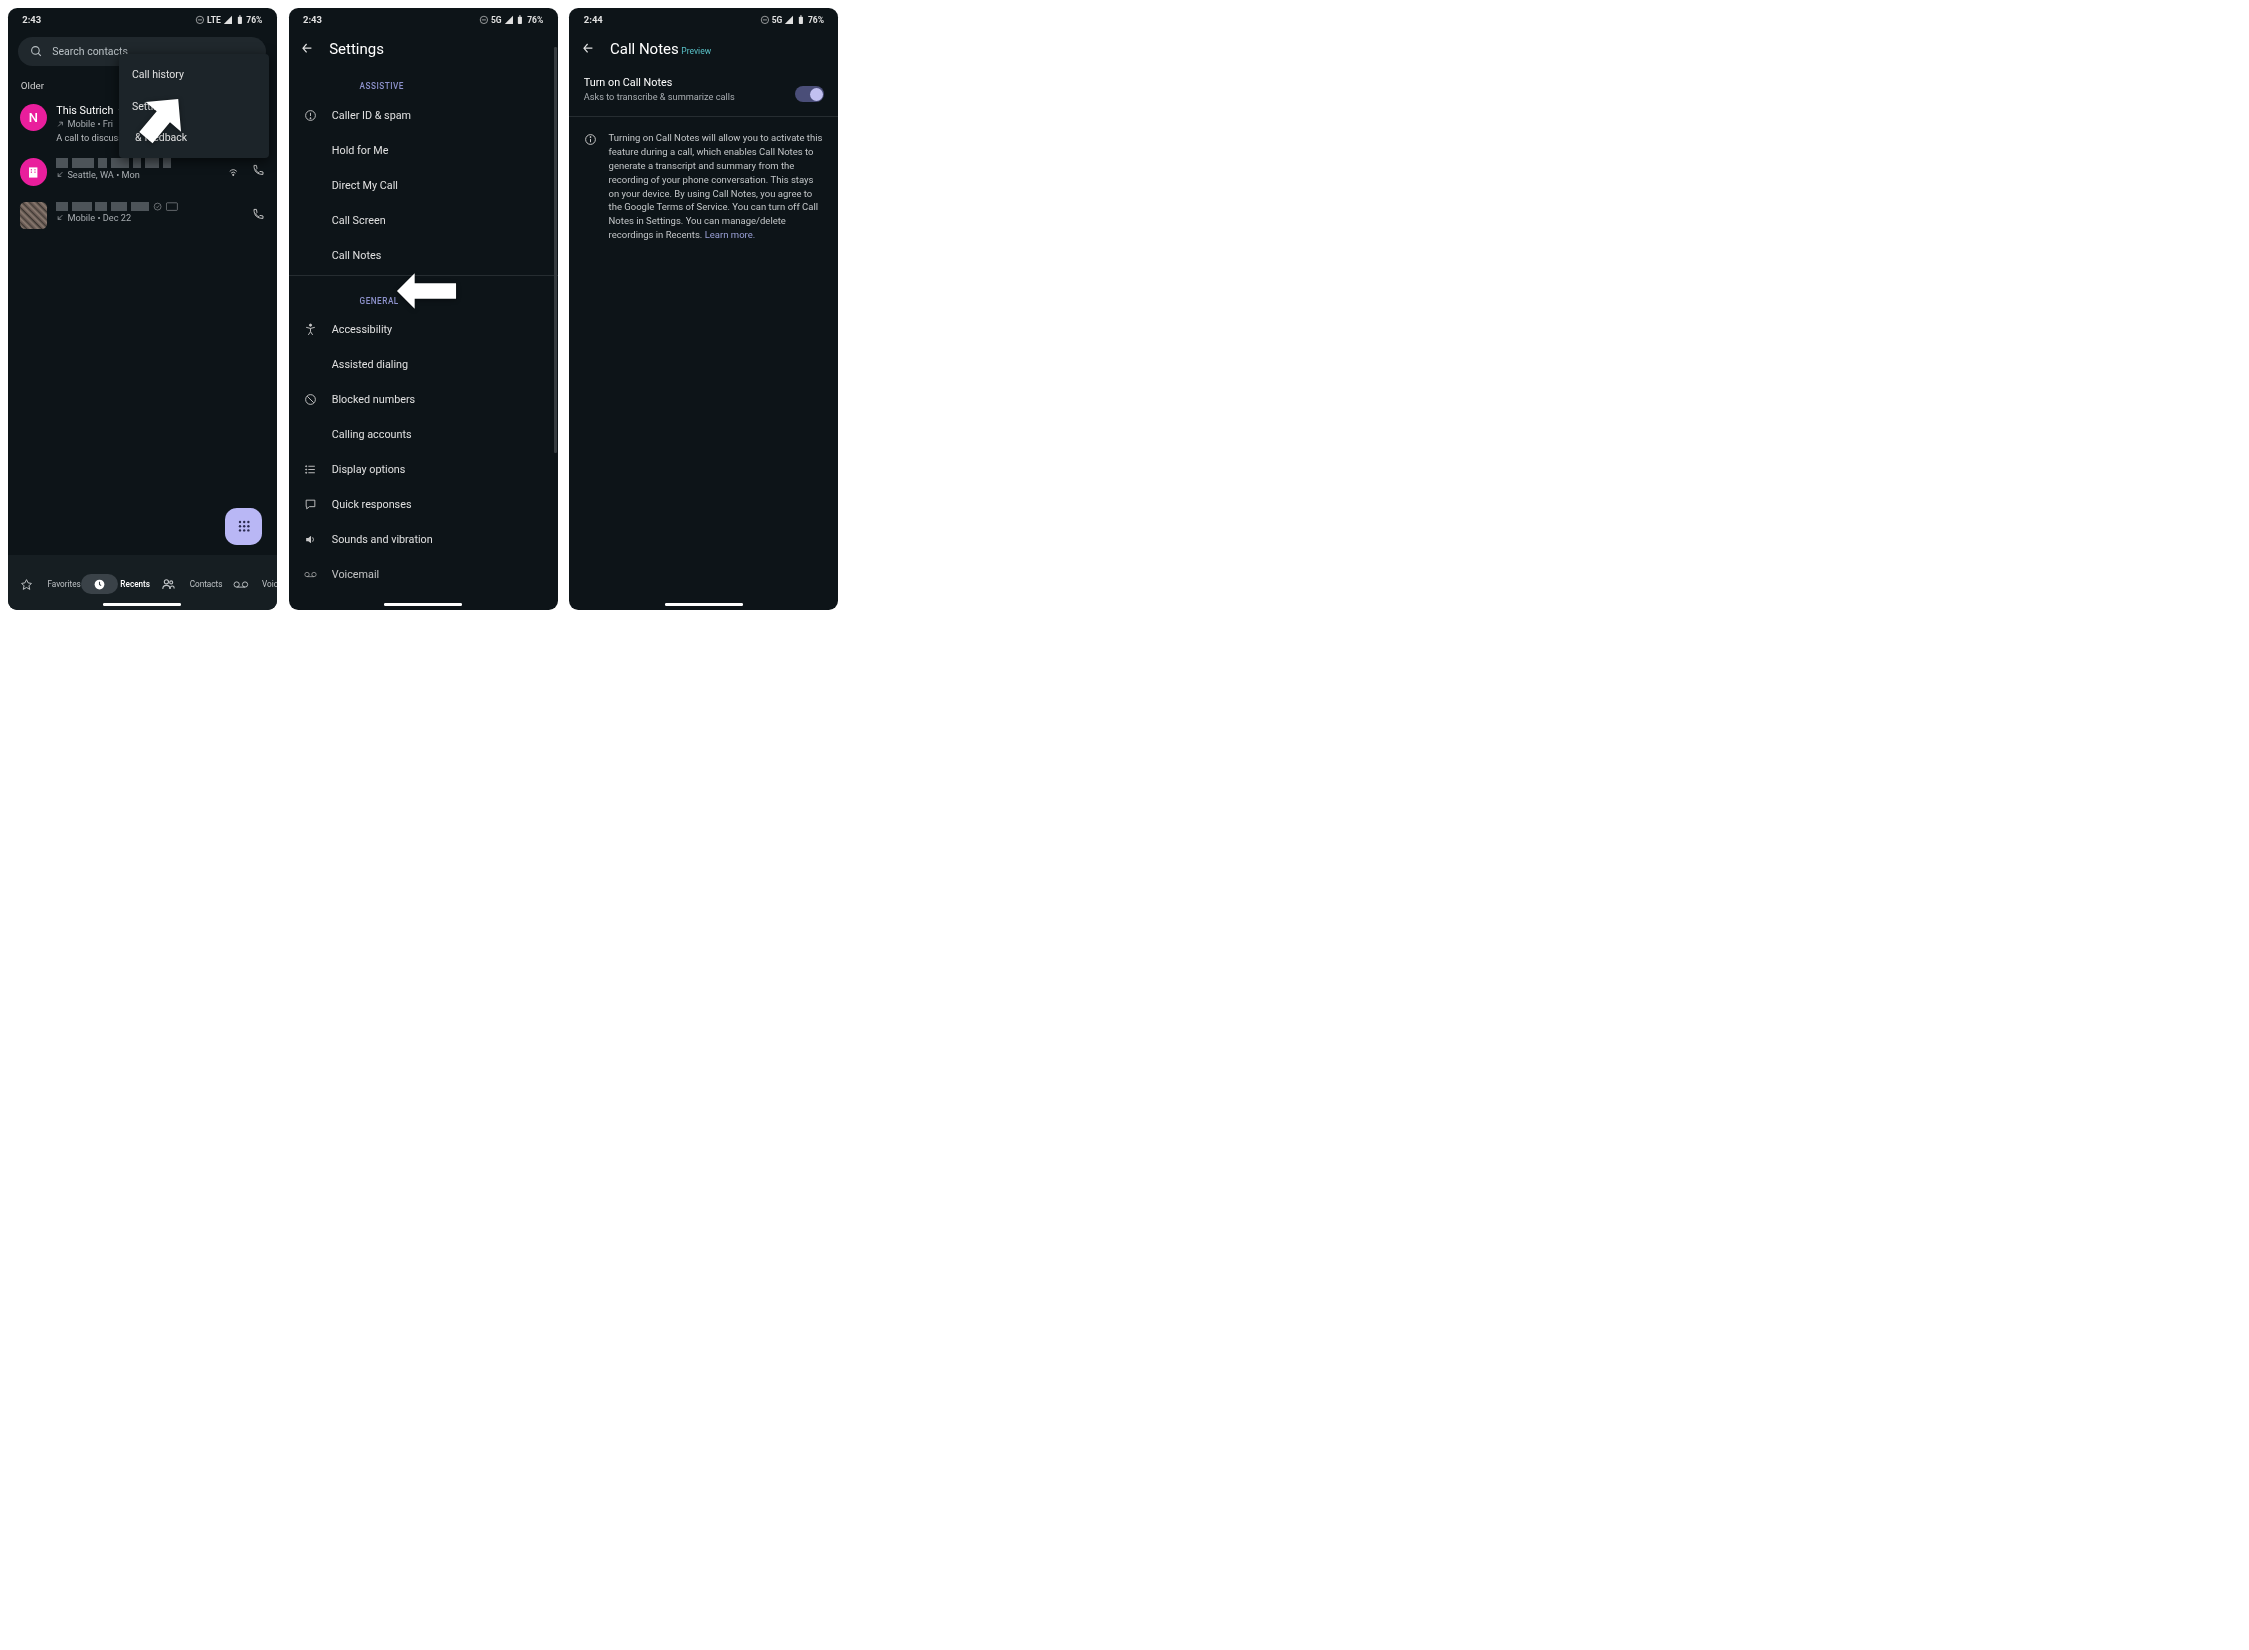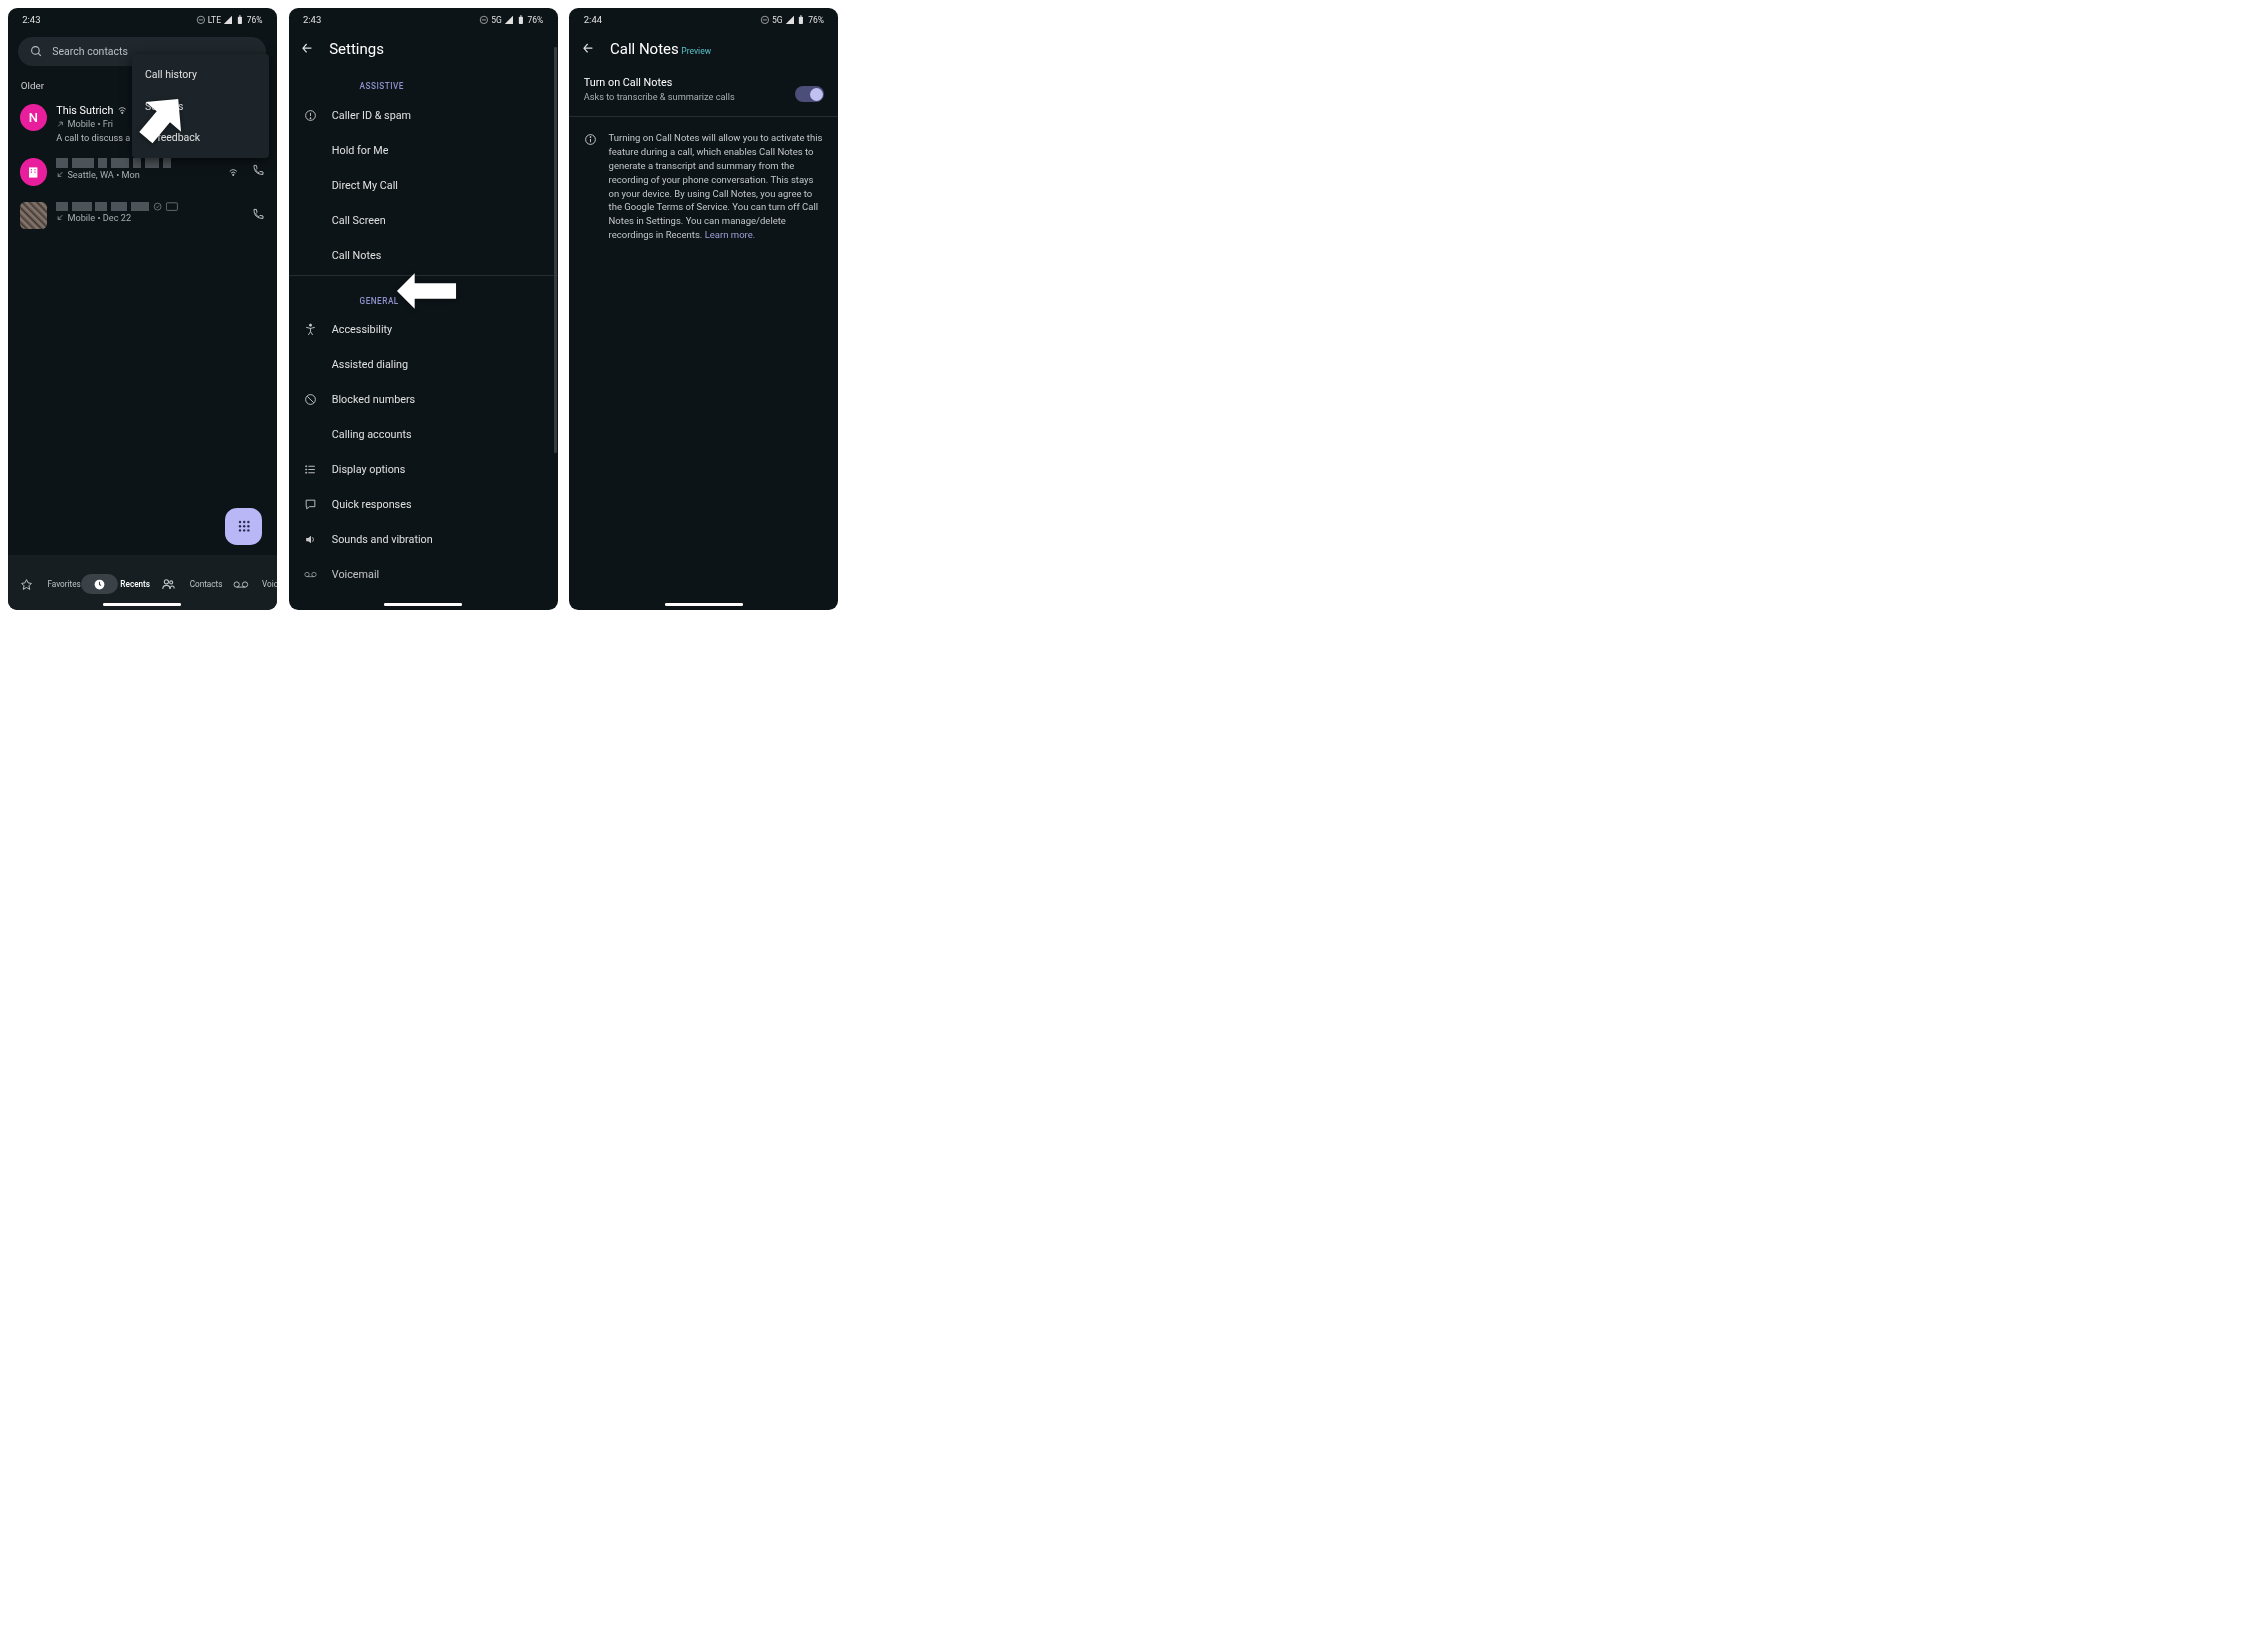--- a/index.html
+++ b/index.html
@@ -3,32 +3,32 @@
 <meta charset="utf-8">
 <style>
   * { margin: 0; padding: 0; box-sizing: border-box; font-family: Roboto, "Segoe UI", Arial, sans-serif; }
   body { background: #fff; display: flex; gap: 11.8px; padding: 7.8px; }
   .phone {
     width: 269px; height: 602px; background: #0d1418; border-radius: 9.2px;
     color: #e0e0e0; overflow: hidden; position: relative; flex-shrink: 0;
   }
   .status-bar {
     display: flex; justify-content: space-between; align-items: center;
-    padding: 6.5px 14.4px 3.9px; font-size: 9.5px; font-weight: 400;
+    padding: 6.5px 14.4px 3.9px; font-size: 9.5px; font-weight: 700;
   }
   .status-icons { display: flex; align-items: center; gap: 2px; font-size: 8.5px; }
   .status-icons svg { width: 9.8px; height: 9.8px; fill: #e0e0e0; }
   
   .search-bar {
     margin: 7.8px 10.5px 0; background: #20282d; border-radius: 18.3px;
     display: flex; align-items: center; padding: 7.8px 11.8px; gap: 9.2px;
     font-size: 10.5px; color: #b9c0c4;
   }
   .popup-menu {
-    position: absolute; top: 46px; right: 7.8px; width: 137px;
+    position: absolute; top: 46px; right: 7.8px; width: 150px;
     background: #1c2429; border-radius: 3.9px; box-shadow: 0 2.6px 11.8px rgba(0,0,0,.6);
     padding: 5.2px 0; z-index: 10;
   }
   .popup-item { padding: 9.2px 13px; font-size: 10.5px; color: #e0e0e0; }
   .older { margin: 14.4px 13px 5.2px; font-size: 9.8px; color: #cfcfcf; }
   .call-row { display: flex; align-items: flex-start; padding: 7.8px 11.8px; gap: 9.2px; }
   .avatar {
     width: 27.5px; height: 27.5px; border-radius: 50%; display: flex;
     align-items: center; justify-content: center; font-size: 13px; font-weight: 500;
     flex-shrink: 0;

